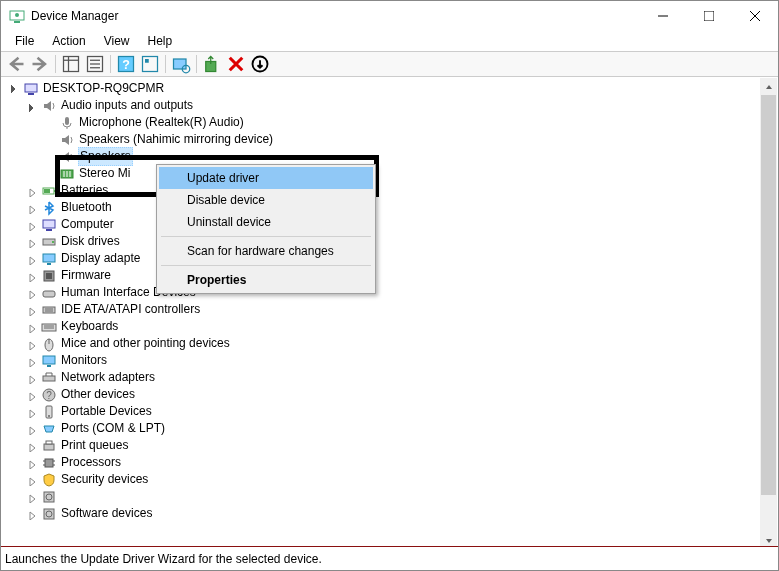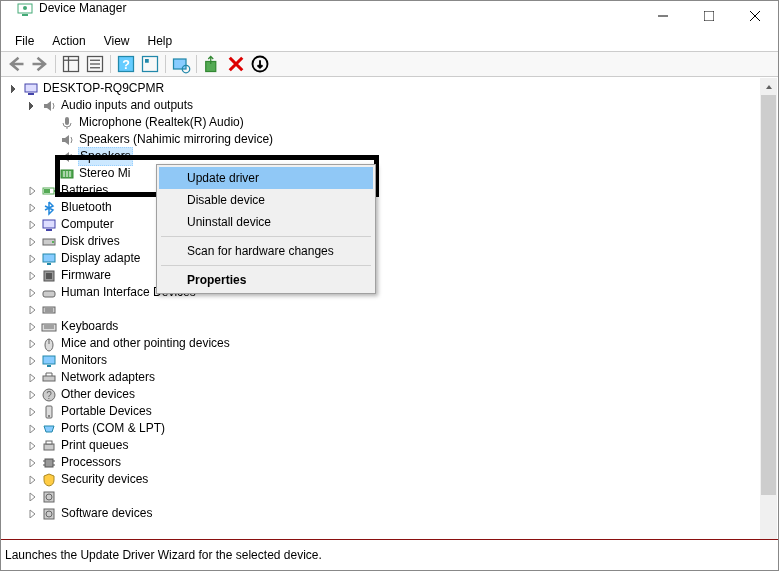--- a/index.html
+++ b/index.html
@@ -1,44 +1,44 @@
 <!DOCTYPE html>
 <html><head>
 <meta charset="utf-8">
 <style>
 * { box-sizing: border-box; margin: 0; padding: 0; }
 body { font-family: "Segoe UI", Tahoma, sans-serif; font-size: 12px; background: #fff; width: 779px; height: 571px; overflow: hidden; position: relative; border: 1px solid #888; }
-.titlebar { height: 30px; display: flex; align-items: flex-start; padding: 0 0 0 8px; background: #fff; margin-left: 8px; }
+.titlebar { height: 30px; display: flex; align-items: center; padding: 0 0 0 8px; background: #fff; }
 .titlebar .icon { width: 16px; height: 16px; margin-right: 6px; }
 .titlebar .title { flex: 1; font-size: 12px; }
 .titlebar .winbtns { display: flex; }
 .titlebar .winbtn { width: 46px; height: 30px; display: flex; align-items: center; justify-content: center; }
 .titlebar .winbtn svg { width: 10px; height: 10px; }
 .menubar { height: 20px; display: flex; align-items: center; padding: 0 6px; gap: 2px; font-size: 12px; }
 .menubar .menuitem { padding: 2px 8px; }
 .toolbar { height: 26px; border-top: 1px solid #ccc; border-bottom: 1px solid #ccc; display: flex; align-items: center; padding: 0 4px; gap: 2px; background: #f8f8f8; }
 .toolbar .tbtn { width: 22px; height: 22px; display: flex; align-items: center; justify-content: center; border: 1px solid transparent; }
 .toolbar .sep { width: 1px; height: 18px; background: #ccc; margin: 0 2px; }
 .treearea { position: absolute; top: 77px; left: 1px; right: 1px; bottom: 21px; overflow: hidden; background: #fff; }
 .tree { padding: 2px 0 2px 6px; }
 .node { display: flex; align-items: center; height: 17px; line-height: 17px; white-space: nowrap; }
 .expander { width: 13px; height: 13px; display: inline-flex; align-items: center; justify-content: center; margin-right: 2px; flex-shrink: 0; }
 .expander svg { width: 9px; height: 9px; }
 .nicon { width: 16px; height: 16px; display: inline-flex; align-items: center; justify-content: center; margin-right: 4px; flex-shrink: 0; }
 .indent0 { padding-left: 0px; }
-.indent1 { padding-left: 18px; }
+.indent1 { padding-left: 18px; align-items: flex-end; }
 .indent2 { padding-left: 36px; align-items: center; }
 .selected { background: #cce8ff; border: 1px dotted #99d1ff; margin: -1px; padding: 0 1px; }
 .highlight-box { border: 5px solid #000; position: absolute; }
 .contextmenu { position: absolute; background: #f0f0f0; border: 1px solid #a0a0a0; box-shadow: 2px 2px 4px rgba(0,0,0,0.3); padding: 2px; font-size: 12px; }
 .contextmenu .cmitem { padding: 4px 20px 4px 28px; height: 22px; display: flex; align-items: center; }
 .contextmenu .cmitem.hl { background: #90c8f6; }
 .contextmenu .cmsep { height: 1px; background: #d0d0d0; margin: 3px 2px; }
 .contextmenu .cmitem.bold { font-weight: bold; }
-.statusbar { position: absolute; bottom: 0; left: 0; right: 0; height: 31px; border-top: 1px solid #8a1010; background: #fff; padding: 2px 4px; font-size: 12px; display: flex; align-items: center; }
+.statusbar { position: absolute; bottom: 0; left: 0; right: 0; height: 24px; border-top: 1px solid #8a1010; background: #fff; padding: 2px 4px; font-size: 12px; display: flex; align-items: center; }
 .scrollbar-v { position: absolute; right: 1px; top: 77px; bottom: 21px; width: 17px; background: #f0f0f0; }
 .scrollbar-v .thumb { position: absolute; left: 1px; right: 1px; background: #cdcdcd; }
 .scrollbar-v .arrow { position: absolute; left: 0; right: 0; height: 17px; display: flex; align-items: center; justify-content: center; }
 </style>
 </head>
 <body>
 
 <div class="titlebar">
   <span class="icon">
     <svg viewBox="0 0 16 16">
@@ -319,20 +319,21 @@
               <path d="M2 1 L7 5 L2 9 Z" fill="none" stroke="#888"></path>
             </svg>
           </span>
           <span class="nicon">
             <svg viewBox="0 0 16 16">
               <rect x="2" y="5" width="12" height="6" fill="#ccc" stroke="#666"></rect>
               <line x1="4" y1="7" x2="12" y2="7" stroke="#666"></line>
               <line x1="4" y1="9" x2="12" y2="9" stroke="#666"></line>
             </svg>
           </span>
+          <span>IDE ATA/ATAPI controllers</span>
         </div>
         <div class="node indent1">
           <span class="expander">
             <svg viewBox="0 0 9 9">
               <path d="M2 1 L7 5 L2 9 Z" fill="none" stroke="#888"></path>
             </svg>
           </span>
           <span class="nicon">
             <svg viewBox="0 0 16 16">
               <rect x="1" y="5" width="14" height="7" fill="#ddd" stroke="#666"></rect>

